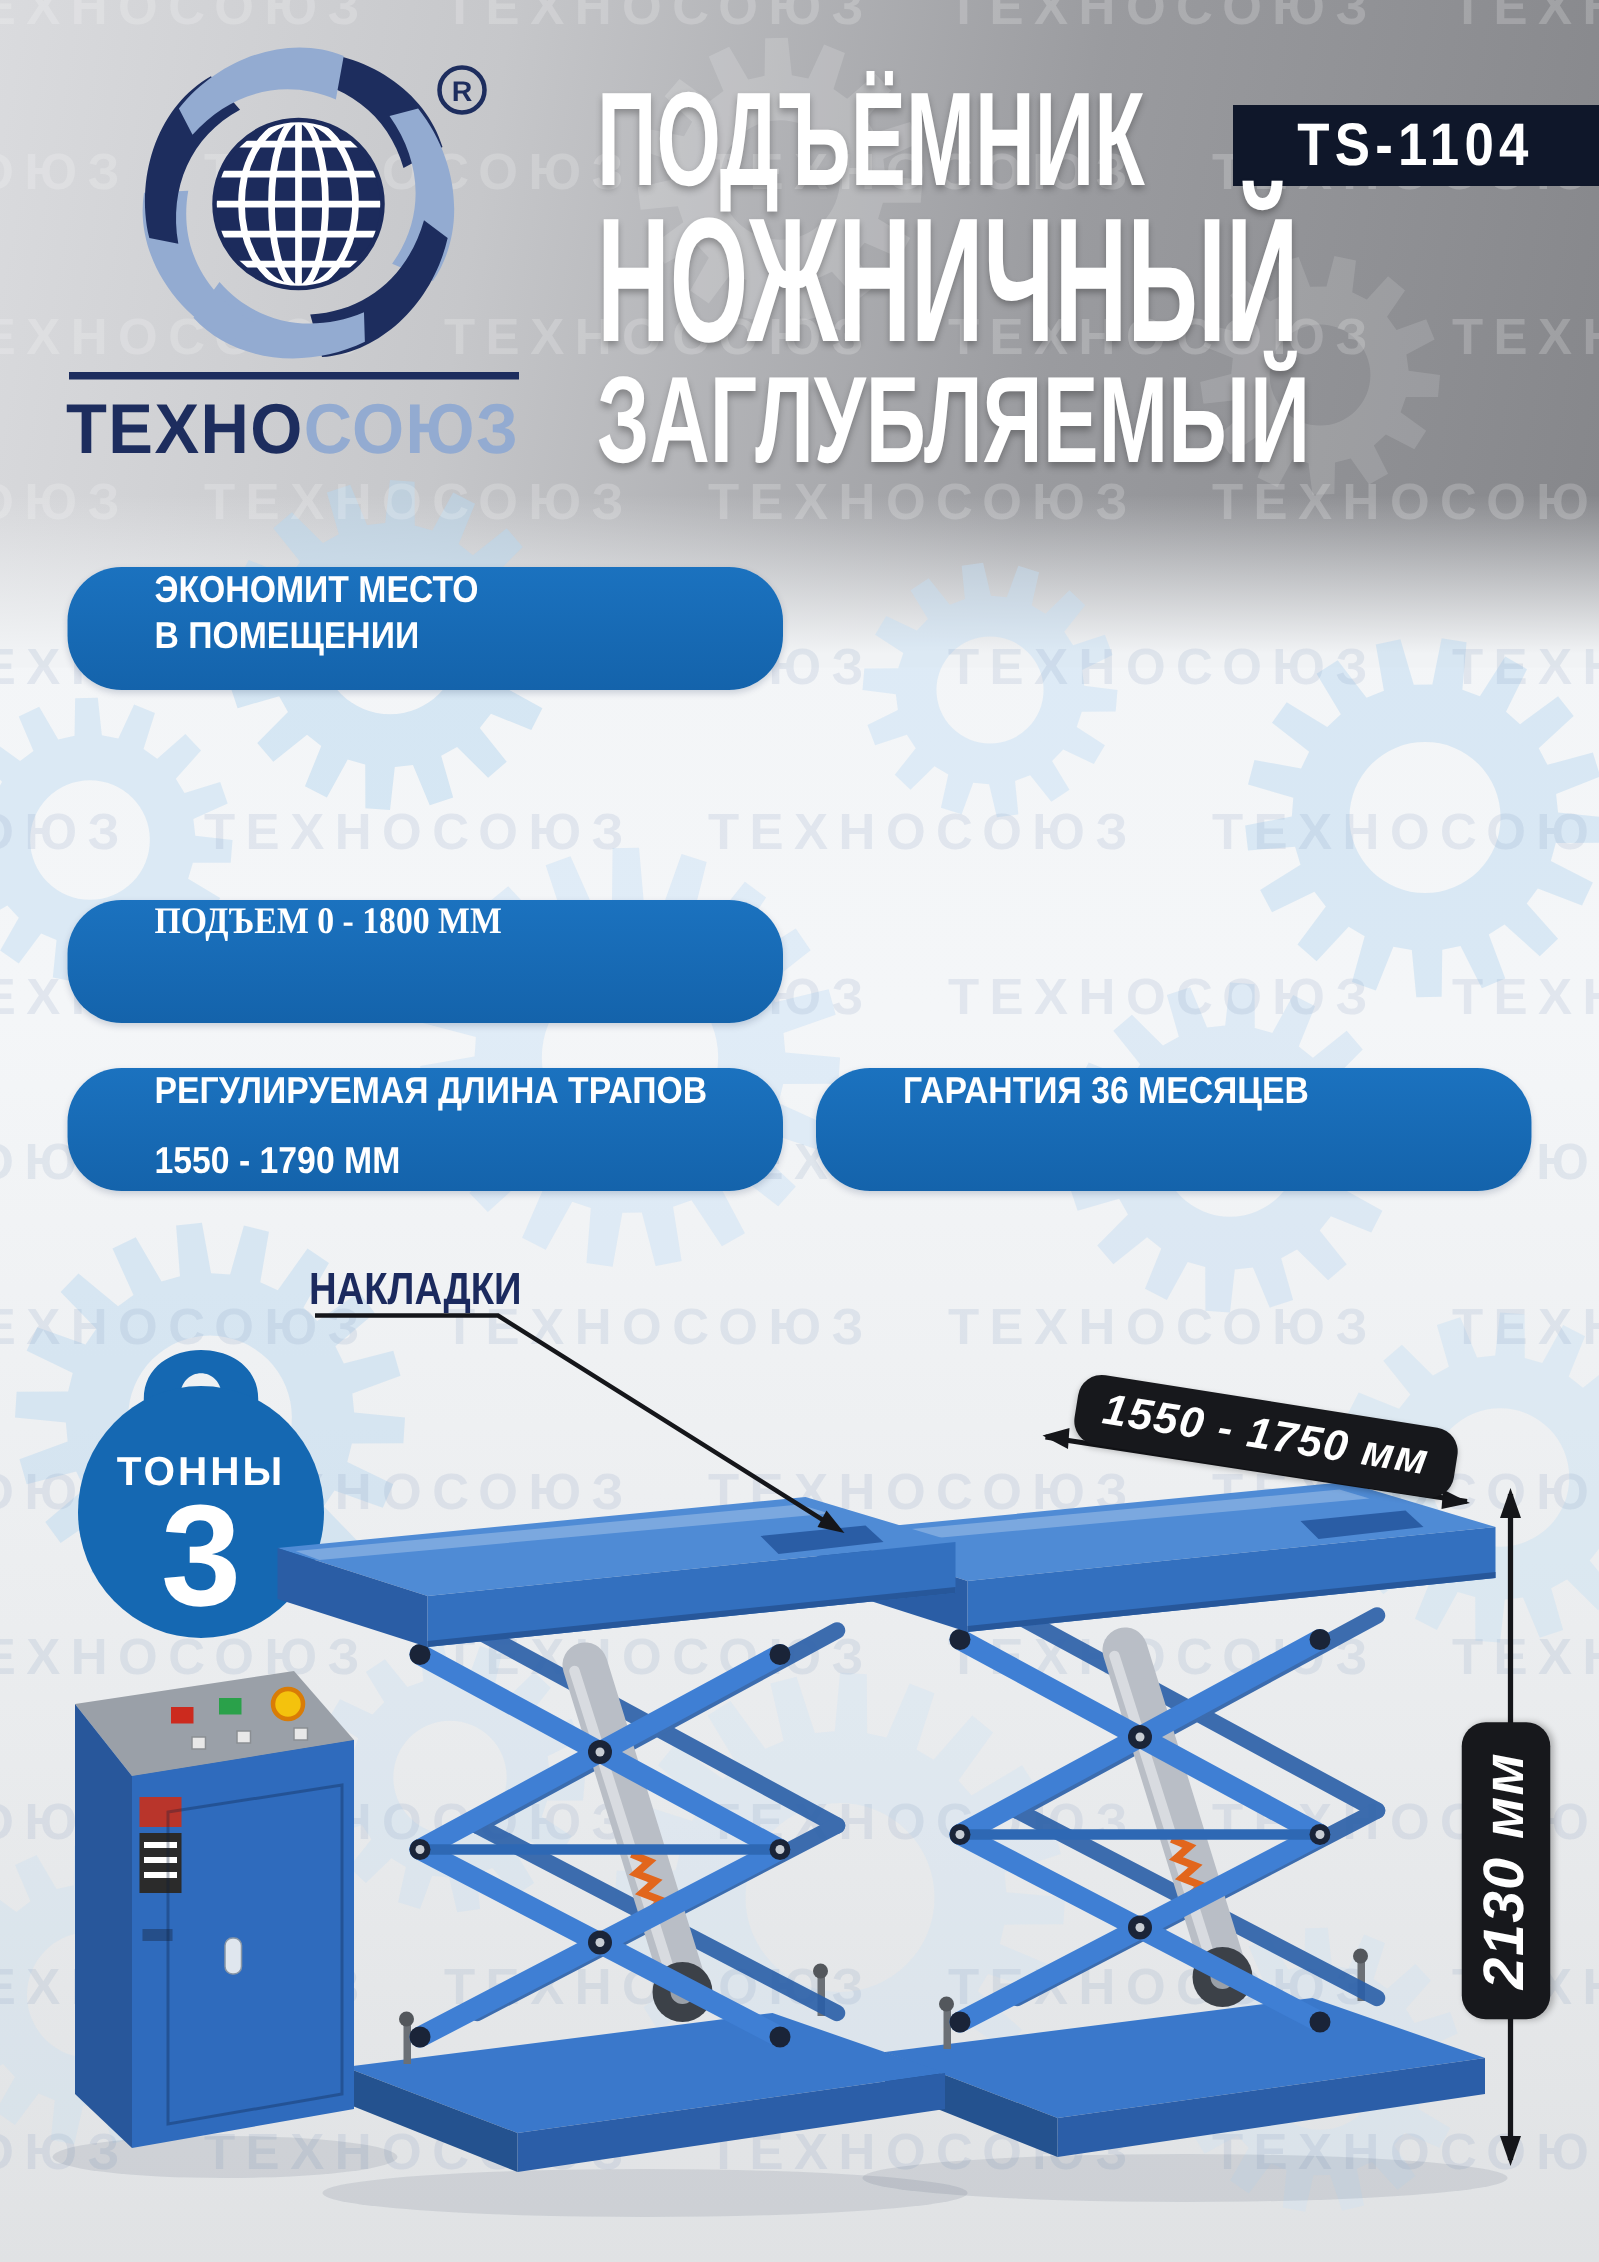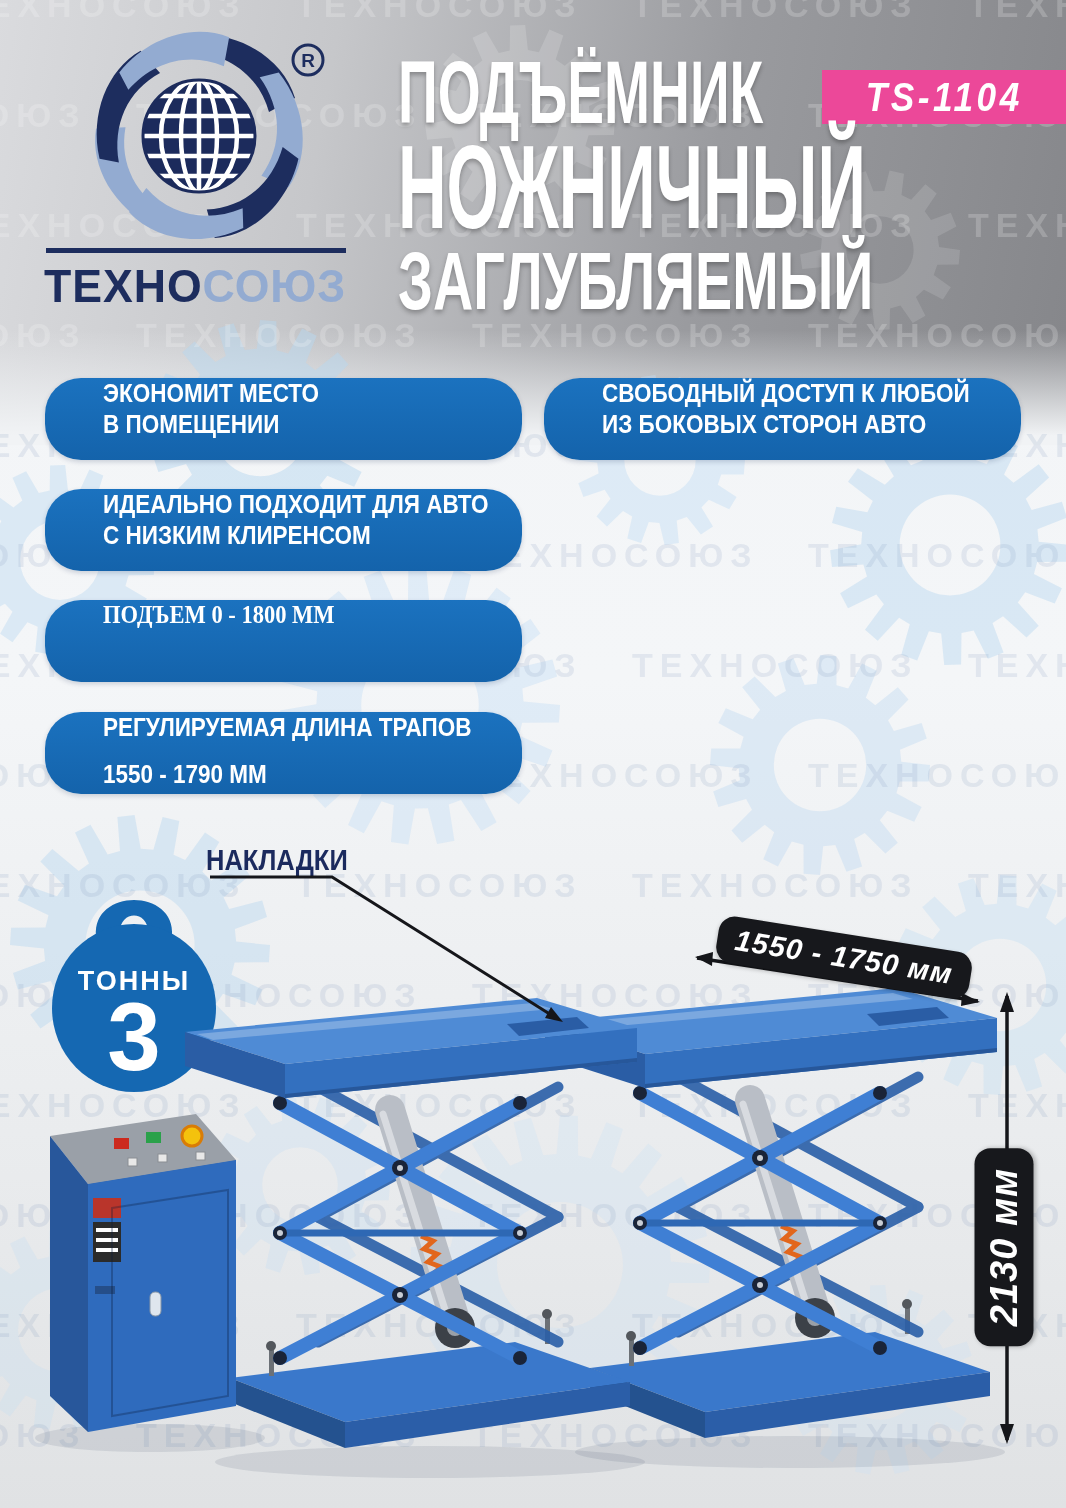--- a/index.html
+++ b/index.html
@@ -23,23 +23,23 @@
   .logo-svg{position:absolute;left:36px;top:22px;}
   .logo-rule{position:absolute;left:46px;top:248px;width:300px;height:5px;background:#1d2d5e;}
   .logo-wordmark{position:absolute;left:44px;top:258px;font-weight:700;font-size:47px;
     letter-spacing:1px;white-space:nowrap;transform:scaleX(0.95);transform-origin:left center;}
   .wm-dark{color:#1d2d5e;} .wm-blue{color:#93abd1;}
   .title{position:absolute;left:398px;color:#fff;font-weight:700;white-space:nowrap;
     transform-origin:left top;text-shadow:0 3px 6px rgba(0,0,0,0.28);line-height:1;}
   .title1{top:48px;font-size:89px;transform:scaleX(0.62);}
   .title2{top:128px;font-size:118px;transform:scaleX(0.57);}
   .title3{top:240px;font-size:82px;transform:scaleX(0.68);}
-  .model-badge{position:absolute;left:822px;top:70px;width:244px;height:54px;background:#ec4899;
+  .model-badge{position:absolute;left:822px;top:70px;width:244px;height:54px;background:#0f172a;
     color:#fff;font-weight:700;font-size:40px;letter-spacing:4px;display:flex;align-items:center;
-    justify-content:center;transform:scaleX(1);font-style:italic;}
+    justify-content:center;transform:scaleX(1);}
   .model-badge span{display:inline-block;transform:scaleX(0.88);}
   
   .pill{position:absolute;width:477px;height:82px;border-radius:36px;
     background:linear-gradient(180deg,#1b72bf,#1463ab);box-shadow:0 2px 5px rgba(0,30,70,0.18);
     display:flex;flex-direction:column;justify-content:flex-start;padding-left:58px;padding-right:18px;
     box-sizing:border-box;}
   .pill span{display:block;color:#fff;font-weight:700;font-size:25px;line-height:1.22;
     transform:scaleX(0.9);transform-origin:left center;white-space:nowrap;}
   
   .kettlebell-svg{position:absolute;left:44px;top:866px;}
@@ -139,35 +139,31 @@
   <div class="model-badge">
     <span>TS-1104</span>
   </div>
   <div class="title title2">НОЖНИЧНЫЙ</div>
   <div class="title title3">ЗАГЛУБЛЯЕМЫЙ</div>
 
   <div class="pill" style="left:45px;top:378px;">
     <span>ЭКОНОМИТ МЕСТО</span>
     <span>В ПОМЕЩЕНИИ</span>
   </div>
-  <div class="pill" style="left:544px;top:378px;">
-    <span>СВОБОДНЫЙ ДОСТУП К ЛЮБОЙ</span>
-    <span>ИЗ БОКОВЫХ СТОРОН АВТО</span>
-  </div>
-  <div class="pill" style="left:45px;top:489px;">
-    <span>ИДЕАЛЬНО ПОДХОДИТ ДЛЯ АВТО</span>
-    <span>С НИЗКИМ КЛИРЕНСОМ</span>
-  </div>
   <div class="pill" style="left:45px;top:600px;font-family:Liberation Serif, serif;">
     <span>ПОДЪЕМ 0 - 1800 ММ</span>
     <span></span>
   </div>
   <div class="pill" style="left:45px;top:712px;gap:16px;">
     <span>РЕГУЛИРУЕМАЯ ДЛИНА ТРАПОВ</span>
     <span>1550 - 1790 ММ</span>
+  </div>
+  <div class="pill" style="left:544px;top:712px;">
+    <span>ГАРАНТИЯ 36 МЕСЯЦЕВ</span>
+    <span></span>
   </div>
 
   <svg class="kettlebell-svg" width="180" height="232" viewBox="0 0 180 232">
     <path d="M 52,70 C 48,22 132,22 128,70 L 104,66 C 104,44 76,44 76,66 Z" fill="#1568b2"></path>
     <ellipse cx="90" cy="142" rx="82" ry="84" fill="#1568b2"></ellipse>
     <text class="kb-label" x="90" y="124" text-anchor="middle">ТОННЫ</text>
     <text class="kb-value" x="90" y="204" text-anchor="middle">3</text>
   </svg>
 
   <div class="callout-label">НАКЛАДКИ</div>

